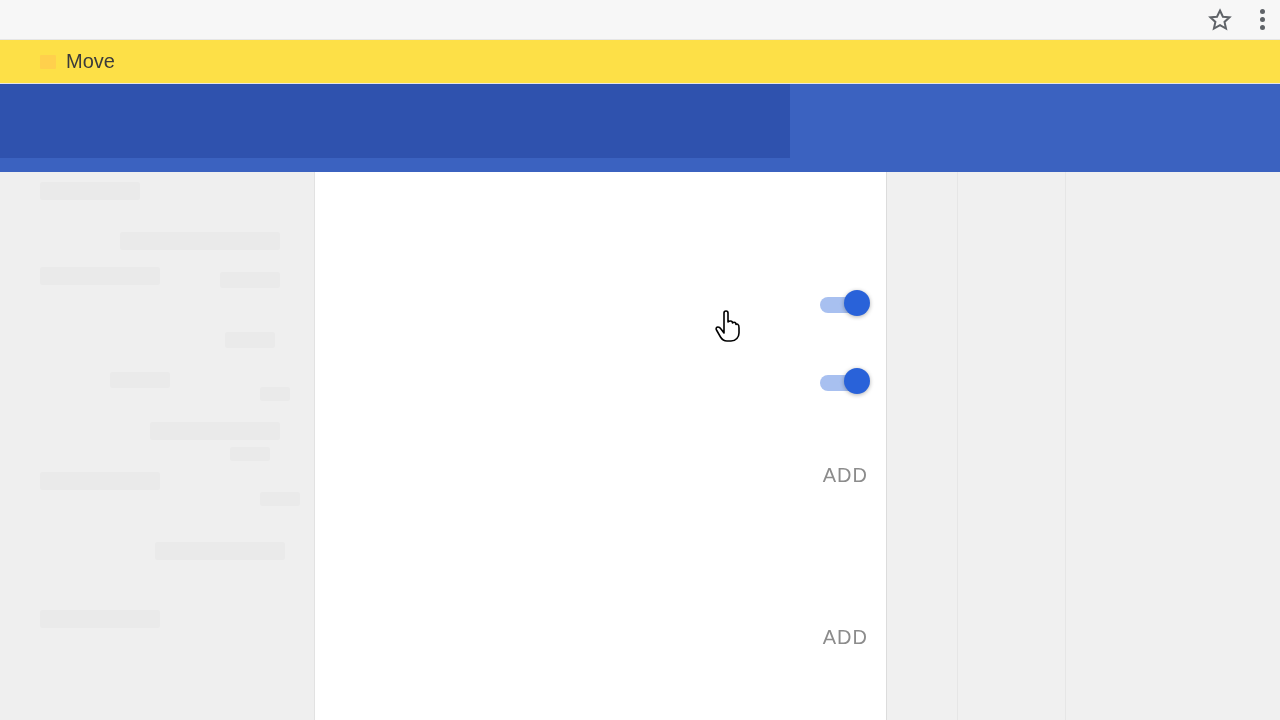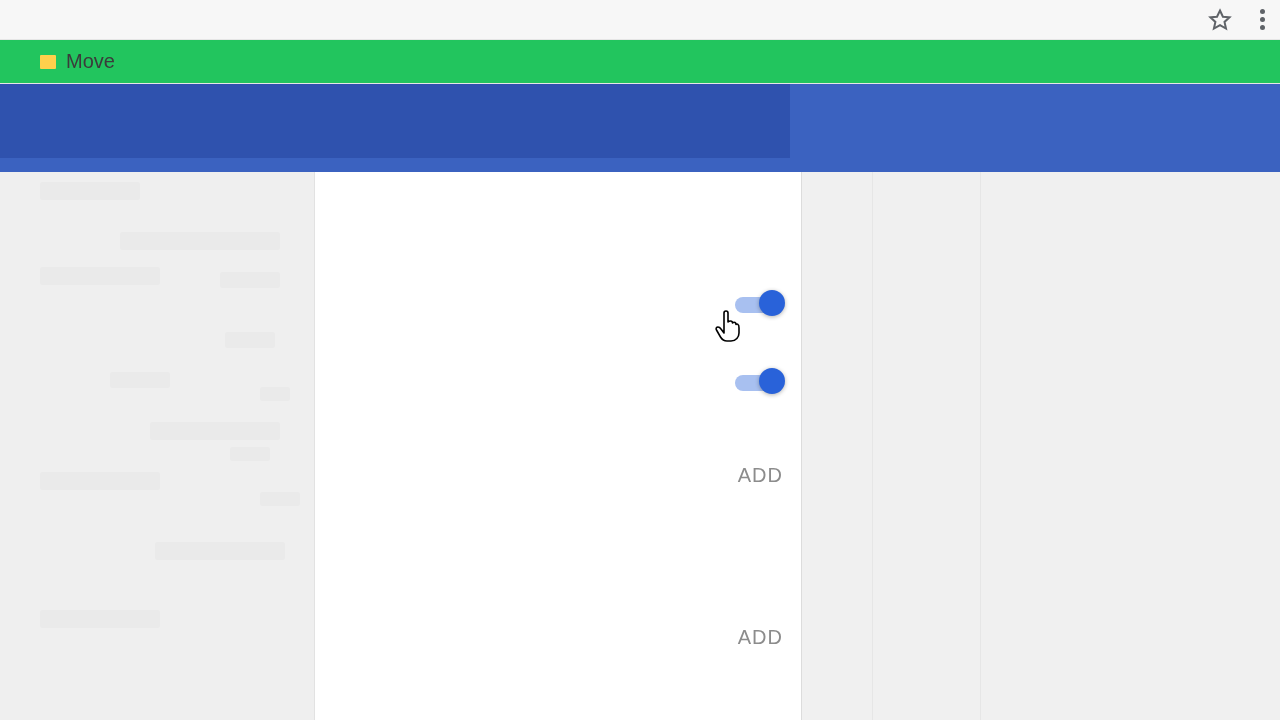--- a/index.html
+++ b/index.html
@@ -25,21 +25,21 @@
     width: 20px; height: 28px;
     display: flex; flex-direction: column; justify-content: center; align-items: center;
     gap: 3px; cursor: pointer;
   }
   .menu-dots span {
     width: 5px; height: 5px; border-radius: 50%; background: #5f6368;
   }
 
   .bookmarks-bar {
     height: 44px;
-    background: #22c55e;
+    background: #fde047;
     border-bottom: 1px solid #e6e6e6;
     display: flex;
     align-items: center;
     padding-left: 40px;
   }
   .bookmark-item {
     display: flex; align-items: center; gap: 10px;
     font-size: 20px; color: #3b3b3b; cursor: pointer;
   }
   .folder-icon {
@@ -79,21 +79,21 @@
     width: 1px;
     background: #e2e2e2;
   }
   .ghost {
     position: absolute;
     background: rgba(0,0,0,0.02);
     border-radius: 2px;
   }
 
   .main-panel {
-    width: 487px;
+    width: 572px;
     background: #ffffff;
     border-right: 1px solid #dcdcdc;
     position: relative;
   }
 
   .toggle {
     position: absolute;
     width: 50px; height: 20px;
     cursor: pointer;
   }

